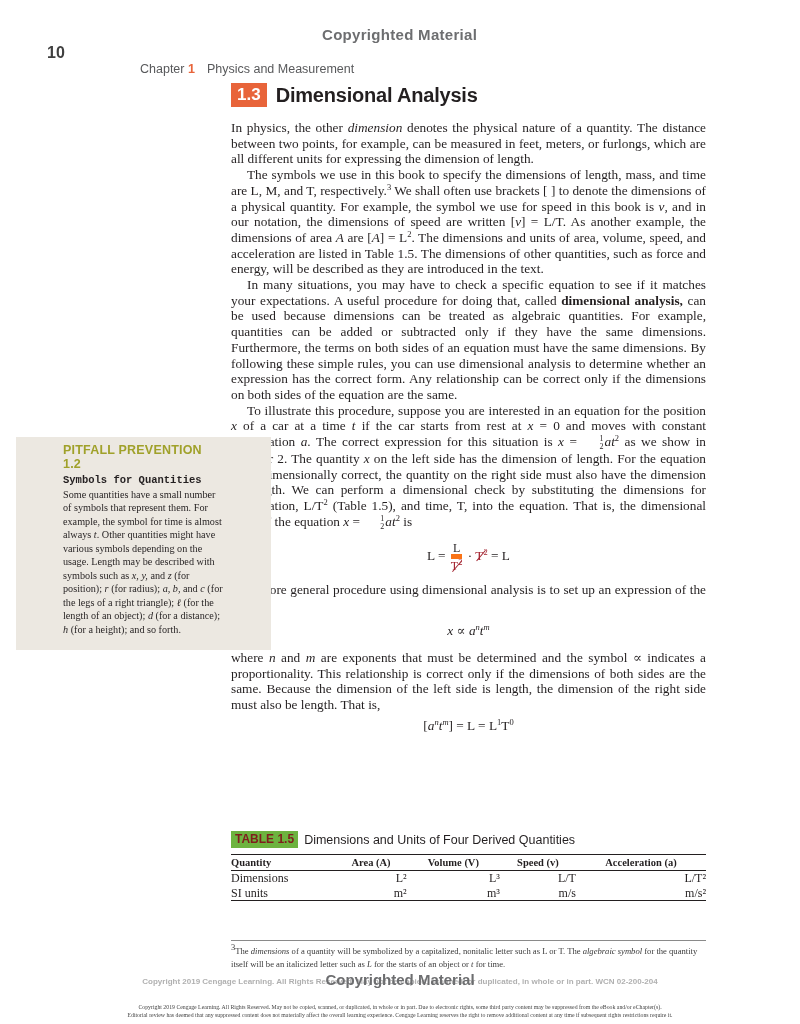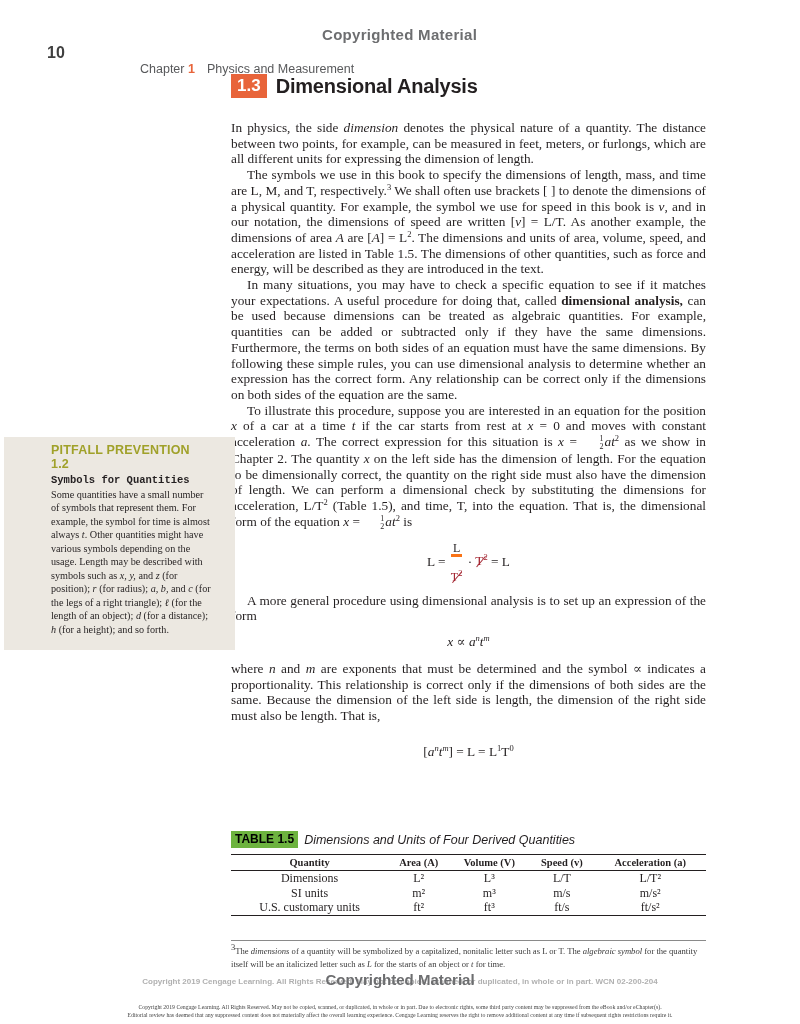--- a/index.html
+++ b/index.html
@@ -7,50 +7,50 @@
   .serif { font-family: "Liberation Serif", "DejaVu Serif", serif; }
   .sans { font-family: "Liberation Sans", "DejaVu Sans", sans-serif; }
   .abs { position:absolute; }
 
   .wm-top { left:322px; top:26px; font-size:15px; font-weight:bold; color:#6d6e70; letter-spacing:0.3px; }
   .page-num { left:47px; top:44px; font-size:16px; font-weight:bold; color:#404040; }
   .running-head { left:140px; top:62px; font-size:12.5px; color:#58595b; }
   .running-head .chnum { color:#e8643a; font-weight:bold; }
   .running-head .sp { display:inline-block; width:12px; }
 
-  .section-head { left:231px; top:74px; display:flex; align-items:center; }
+  .section-head { left:231px; top:83px; display:flex; align-items:center; }
   .section-num { background:#e8643a; color:#fff; font-weight:bold; font-size:17px; padding:1px 6px; height:22px; line-height:22px; }
   .section-title { margin-left:9px; font-size:20px; font-weight:bold; color:#231f20; letter-spacing:-0.2px; }
 
   .body-text { left:231px; width:475px; font-size:13.3px; line-height:15.7px; text-align:justify; }
   .body-text p { margin:0; text-indent:16px; }
   .body-text p.noindent { text-indent:0; }
   .eq { text-align:center; font-size:13.3px; }
   .frac { display:inline-block; vertical-align:middle; text-align:center; font-size:12px; line-height:12px; margin:0 2px; }
   .frac span { display:block; }
-  .frac .den { border-top:3px solid #f97316; padding-top:14px; }
+  .frac .den { border-top:5px solid #f97316; padding-top:1px; }
   .cancel { color:#a3232f; position:relative; }
   .cancel::after { content:""; position:absolute; left:-1px; right:-1px; top:50%; border-top:1px solid #a3232f; transform:rotate(-50deg); }
   .sfrac { display:inline-block; vertical-align:middle; font-size:8px; line-height:8px; text-align:center; margin:0 1px; }
   .sfrac span { display:block; }
   sup { font-size:8.5px; line-height:0; }
 
-  .sidebar { left:4px; top:437px; width:231px; height:213px; background:#ece8e1; }
+  .sidebar { left:16px; top:437px; width:255px; height:213px; background:#ece8e1; }
   .sidebar-inner { position:absolute; left:47px; top:6px; width:160px; }
   .pp-title { font-size:12.5px; font-weight:bold; color:#a0a12a; letter-spacing:0.2px; }
   .pp-body { font-size:10.2px; line-height:13.5px; color:#231f20; margin-top:2px; }
   .pp-head { font-family:Liberation Mono, monospace; font-weight:bold; font-size:10.5px; }
 
   .table-caption { left:231px; top:831px; display:flex; align-items:center; }
-  .table-label { background:#6db33f; color:#000000; font-weight:bold; font-size:12px; padding:1px 4px; height:15px; line-height:15px;text-align:right; }
-  .table-title { margin-left:6px; font-size:12.5px; color:#231f20;font-style:italic; }
+  .table-label { background:#6db33f; color:#7f1d1d; font-weight:bold; font-size:12px; padding:1px 4px; height:15px; line-height:15px;text-align:right; }
+  .table-title { margin-left:6px; font-size:12.5px; color:#231f20; }
   .data-table { left:231px; top:854px; width:475px; border-collapse:collapse; font-size:12px; }
   .data-table th { font-weight:bold; text-align:center; padding:2px 0; border-top:1.5px solid #231f20; border-bottom:1px solid #231f20; font-size:10.5px; }
-  .data-table th:first-child, .data-table td:first-child { text-align:center; }
-  .data-table td { text-align:center; padding:0; line-height:14.5px; }
+  .data-table th:first-child, .data-table td:first-child { text-align:left; }
+  .data-table td { text-align:right; padding:0; line-height:14.5px; }
   .data-table tr:last-child td { border-bottom:1.5px solid #231f20; }
 
   .fn-rule { left:231px; top:940px; width:475px; border-top:1px solid #8a8a8a; }
   .footnote { left:231px; top:945px; width:480px; font-size:8.6px; line-height:13px; color:#3a3a3a; }
 
   .foot-copy { left:0; width:800px; top:977px; text-align:center; font-size:8px; color:#b0b0b0; font-weight:bold; }
   .wm-bottom { left:0; width:800px; top:971px; text-align:center; font-size:15px; font-weight:bold; color:#6d6e70; }
   .legal { left:0; width:800px; top:1003px; text-align:center; font-size:5.8px; line-height:8px; color:#444; }
 </style>
 </head>
@@ -62,21 +62,21 @@
   <span>Chapter</span>
   <span class="chnum">1</span><span class="sp"></span><span>Physics and Measurement</span>
 </div>
 
 <div class="abs section-head sans">
   <span class="section-num">1.3</span>
   <span class="section-title">Dimensional Analysis</span>
 </div>
 
 <div class="abs body-text serif" style="top:120px;">
-  <p class="noindent"><span>In physics, the side </span><em>dimension</em><span> denotes the physical nature of a quantity. The distance between two points, for example, can be measured in feet, meters, or furlongs, which are all different units for expressing the dimension of length.</span></p>
+  <p class="noindent"><span>In physics, the other </span><em>dimension</em><span> denotes the physical nature of a quantity. The distance between two points, for example, can be measured in feet, meters, or furlongs, which are all different units for expressing the dimension of length.</span></p>
   <p><span>The symbols we use in this book to specify the dimensions of length, mass, and time are L, M, and T, respectively.</span><sup>3</sup><span> We shall often use brackets [ ] to denote the dimensions of a physical quantity. For example, the symbol we use for speed in this book is </span><em>v</em><span>, and in our notation, the dimensions of speed are written [</span><em>v</em><span>] = L/T. As another example, the dimensions of area </span><em>A</em><span> are [</span><em>A</em><span>] = L</span><sup>2</sup><span>. The dimensions and units of area, volume, speed, and acceleration are listed in Table 1.5. The dimensions of other quantities, such as force and energy, will be described as they are introduced in the text.</span></p>
   <p><span>In many situations, you may have to check a specific equation to see if it matches your expectations. A useful procedure for doing that, called </span><b>dimensional analysis,</b><span> can be used because dimensions can be treated as algebraic quantities. For example, quantities can be added or subtracted only if they have the same dimensions. Furthermore, the terms on both sides of an equation must have the same dimensions. By following these simple rules, you can use dimensional analysis to determine whether an expression has the correct form. Any relationship can be correct only if the dimensions on both sides of the equation are the same.</span></p>
   <p><span>To illustrate this procedure, suppose you are interested in an equation for the position </span><em>x</em><span> of a car at a time </span><em>t</em><span> if the car starts from rest at </span><em>x</em><span> = 0 and moves with constant acceleration </span><em>a</em><span>. The correct expression for this situation is </span><em>x</em> = <span class="sfrac"><span>1</span><span>2</span></span><em>at</em><sup>2</sup><span> as we show in Chapter 2. The quantity </span><em>x</em><span> on the left side has the dimension of length. For the equation to be dimensionally correct, the quantity on the right side must also have the dimension of length. We can perform a dimensional check by substituting the dimensions for acceleration, L/T</span><sup>2</sup><span> (Table 1.5), and time, T, into the equation. That is, the dimensional form of the equation </span><em>x</em> = <span class="sfrac"><span>1</span><span>2</span></span><em>at</em><sup>2</sup><span> is</span></p>
 
   <div class="eq" style="margin:11px 0 10px;">
     <span>L =</span>
     <span class="frac"><span>L</span><span class="den">
           <span class="cancel">T<sup>2</sup></span>
         </span></span>
     <span>·</span>
@@ -85,21 +85,21 @@
   </div>
 
   <p>A more general procedure using dimensional analysis is to set up an expression of the form</p>
 
   <div class="eq" style="margin:10px 0 11px;">
     <em>x</em><span> ∝ </span><em>a</em><sup><em>n</em></sup><em>t</em><sup><em>m</em></sup>
   </div>
 
   <p class="noindent"><span>where </span><em>n</em><span> and </span><em>m</em><span> are exponents that must be determined and the symbol ∝ indicates a proportionality. This relationship is correct only if the dimensions of both sides are the same. Because the dimension of the left side is length, the dimension of the right side must also be length. That is,</span></p>
 
-  <div class="eq" style="margin:20px 0 0;">
+  <div class="eq" style="margin:5px 0 0;">
     <span>[</span><em>a</em><sup><em>n</em></sup><em>t</em><sup><em>m</em></sup><span>] = L = L</span><sup>1</sup><span>T</span><sup>0</sup>
   </div>
 </div>
 
 <div class="abs sidebar">
   <div class="sidebar-inner">
     <div class="pp-title sans">PITFALL PREVENTION 1.2</div>
     <div class="pp-body serif"><span class="pp-head">Symbols for Quantities</span><span> Some quantities have a small number of symbols that represent them. For example, the symbol for time is almost always </span><em>t</em><span>. Other quantities might have various symbols depending on the usage. Length may be described with symbols such as </span><em>x, y,</em><span> and </span><em>z</em><span> (for position); </span><em>r</em><span> (for radius); </span><em>a, b,</em><span> and </span><em>c</em><span> (for the legs of a right triangle); </span><em>ℓ</em><span> (for the length of an object); </span><em>d</em><span> (for a distance); </span><em>h</em><span> (for a height); and so forth.</span></div>
   </div>
 </div>
@@ -127,27 +127,20 @@
       <td>L/T</td>
       <td>L/T²</td>
     </tr>
     <tr>
       <td>SI units</td>
       <td>m²</td>
       <td>m³</td>
       <td>m/s</td>
       <td>m/s²</td>
     </tr>
-    <tr>
-      <td>U.S. customary units</td>
-      <td>ft²</td>
-      <td>ft³</td>
-      <td>ft/s</td>
-      <td>ft/s²</td>
-    </tr>
   </tbody>
 </table>
 
 <div class="abs fn-rule"></div>
 <div class="abs footnote serif"><sup>3</sup><span>The </span><em>dimensions</em><span> of a quantity will be symbolized by a capitalized, nonitalic letter such as L or T. The </span><em>algebraic symbol</em><span> for the quantity itself will be an italicized letter such as </span><em>L</em><span> for the starts of an object or </span><em>t</em><span> for time.</span></div>
 
 <div class="abs foot-copy sans">Copyright 2019 Cengage Learning. All Rights Reserved. May not be copied, scanned, or duplicated, in whole or in part.  WCN 02-200-204</div>
 <div class="abs wm-bottom sans">Copyrighted Material</div>
 <div class="abs legal serif">
   <div>Copyright 2019 Cengage Learning. All Rights Reserved. May not be copied, scanned, or duplicated, in whole or in part. Due to electronic rights, some third party content may be suppressed from the eBook and/or eChapter(s).</div>

